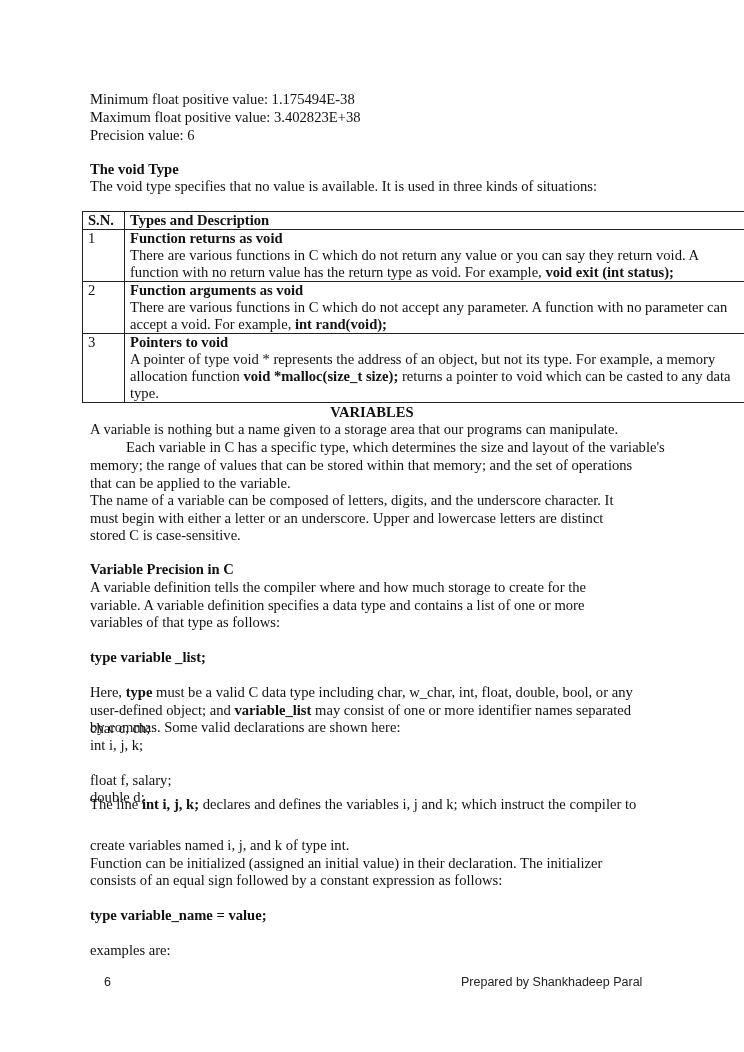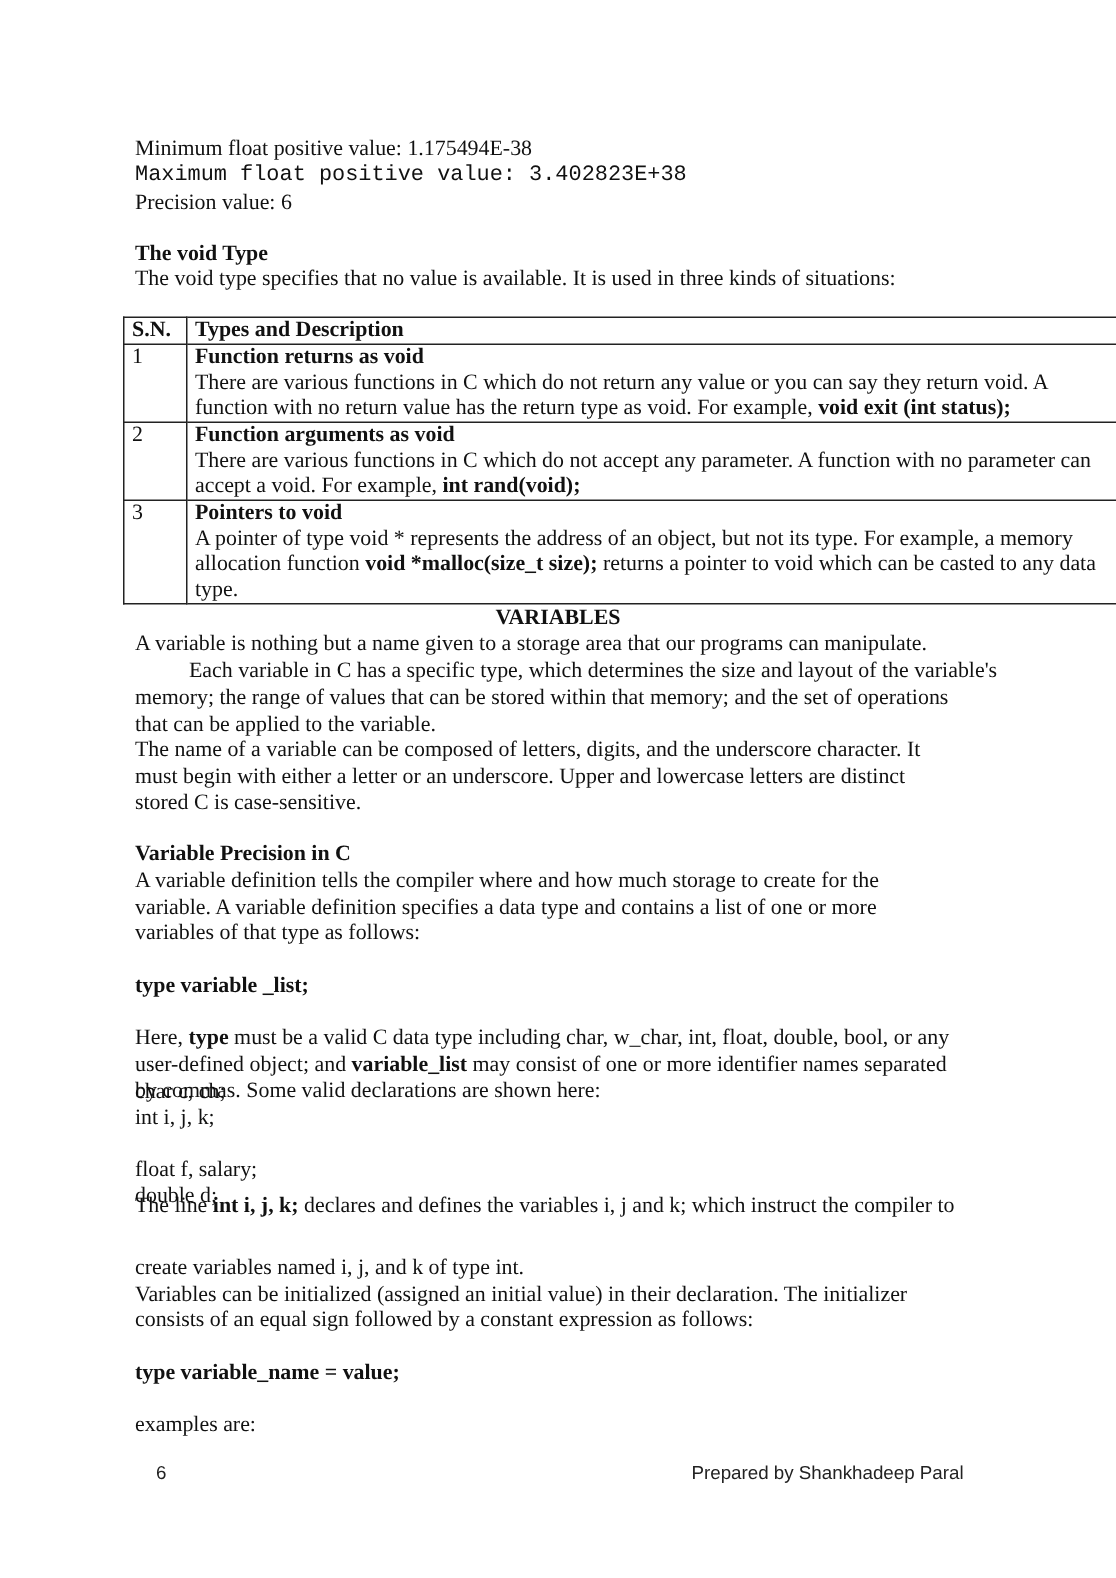--- a/index.html
+++ b/index.html
@@ -12,21 +12,21 @@
   table.types td { border:1px solid #222; vertical-align:top; padding:0 0 0 5px; white-space:nowrap; overflow:hidden; }
   table.types td.sn { width:36px; }
   .footer { position:absolute; top:975px; font-family:"Liberation Sans", sans-serif; font-size:12.5px; color:#222; }
 </style>
 </head>
 <body>
 
 <div class="page">
 
   <div class="line" style="top:91px;">Minimum float positive value: 1.175494E-38</div>
-  <div class="line" style="top:109px;font-family:Liberation Mono, monospace;">Maximum float positive value: 3.402823E+38</div>
+  <div class="line" style="top:109px;">Maximum float positive value: 3.402823E+38</div>
   <div class="line" style="top:127px;">Precision value: 6</div>
 
   <div class="line b" style="top:161px;">The void Type</div>
   <div class="line" style="top:178px;">The void type specifies that no value is available. It is used in three kinds of situations:</div>
 
   <table class="types">
     <tbody>
         <tr style="height:18px;">
       <td class="sn b">S.N.</td>
       <td class="b">Types and Description</td>
@@ -79,21 +79,21 @@
   <div class="line" style="top:684px;"><span>Here, </span><span class="b">type</span><span> must be a valid C data type including char, w_char, int, float, double, bool, or any</span></div>
   <div class="line" style="top:702px;"><span>user-defined object; and </span><span class="b">variable_list</span><span> may consist of one or more identifier names separated</span></div>
   <div class="line" style="top:719px;">by commas. Some valid declarations are shown here:</div>
   <div class="line" style="top:737px;">int i, j, k;</div>
   <div class="line" style="top:720px;">char c, ch;</div>
   <div class="line" style="top:772px;">float f, salary;</div>
   <div class="line" style="top:789px;">double d;</div>
 
   <div class="line" style="top:796px;"><span>The line </span><span class="b">int i, j, k;</span><span> declares and defines the variables i, j and k; which instruct the compiler to</span></div>
   <div class="line" style="top:837px;">create variables named i, j, and k of type int.</div>
-  <div class="line" style="top:855px;">Variables can be initialized (assigned an initial value) in their declaration. The initializer</div>
+  <div class="line" style="top:855px;">Function can be initialized (assigned an initial value) in their declaration. The initializer</div>
   <div class="line" style="top:872px;">consists of an equal sign followed by a constant expression as follows:</div>
 
   <div class="line b" style="top:907px;">type variable_name = value;</div>
 
   <div class="line" style="top:942px;">examples are:</div>
 
   <div class="footer" style="left:104px;">6</div>
   <div class="footer" style="left:461px;">Prepared by Shankhadeep Paral</div>
 </div>
 

